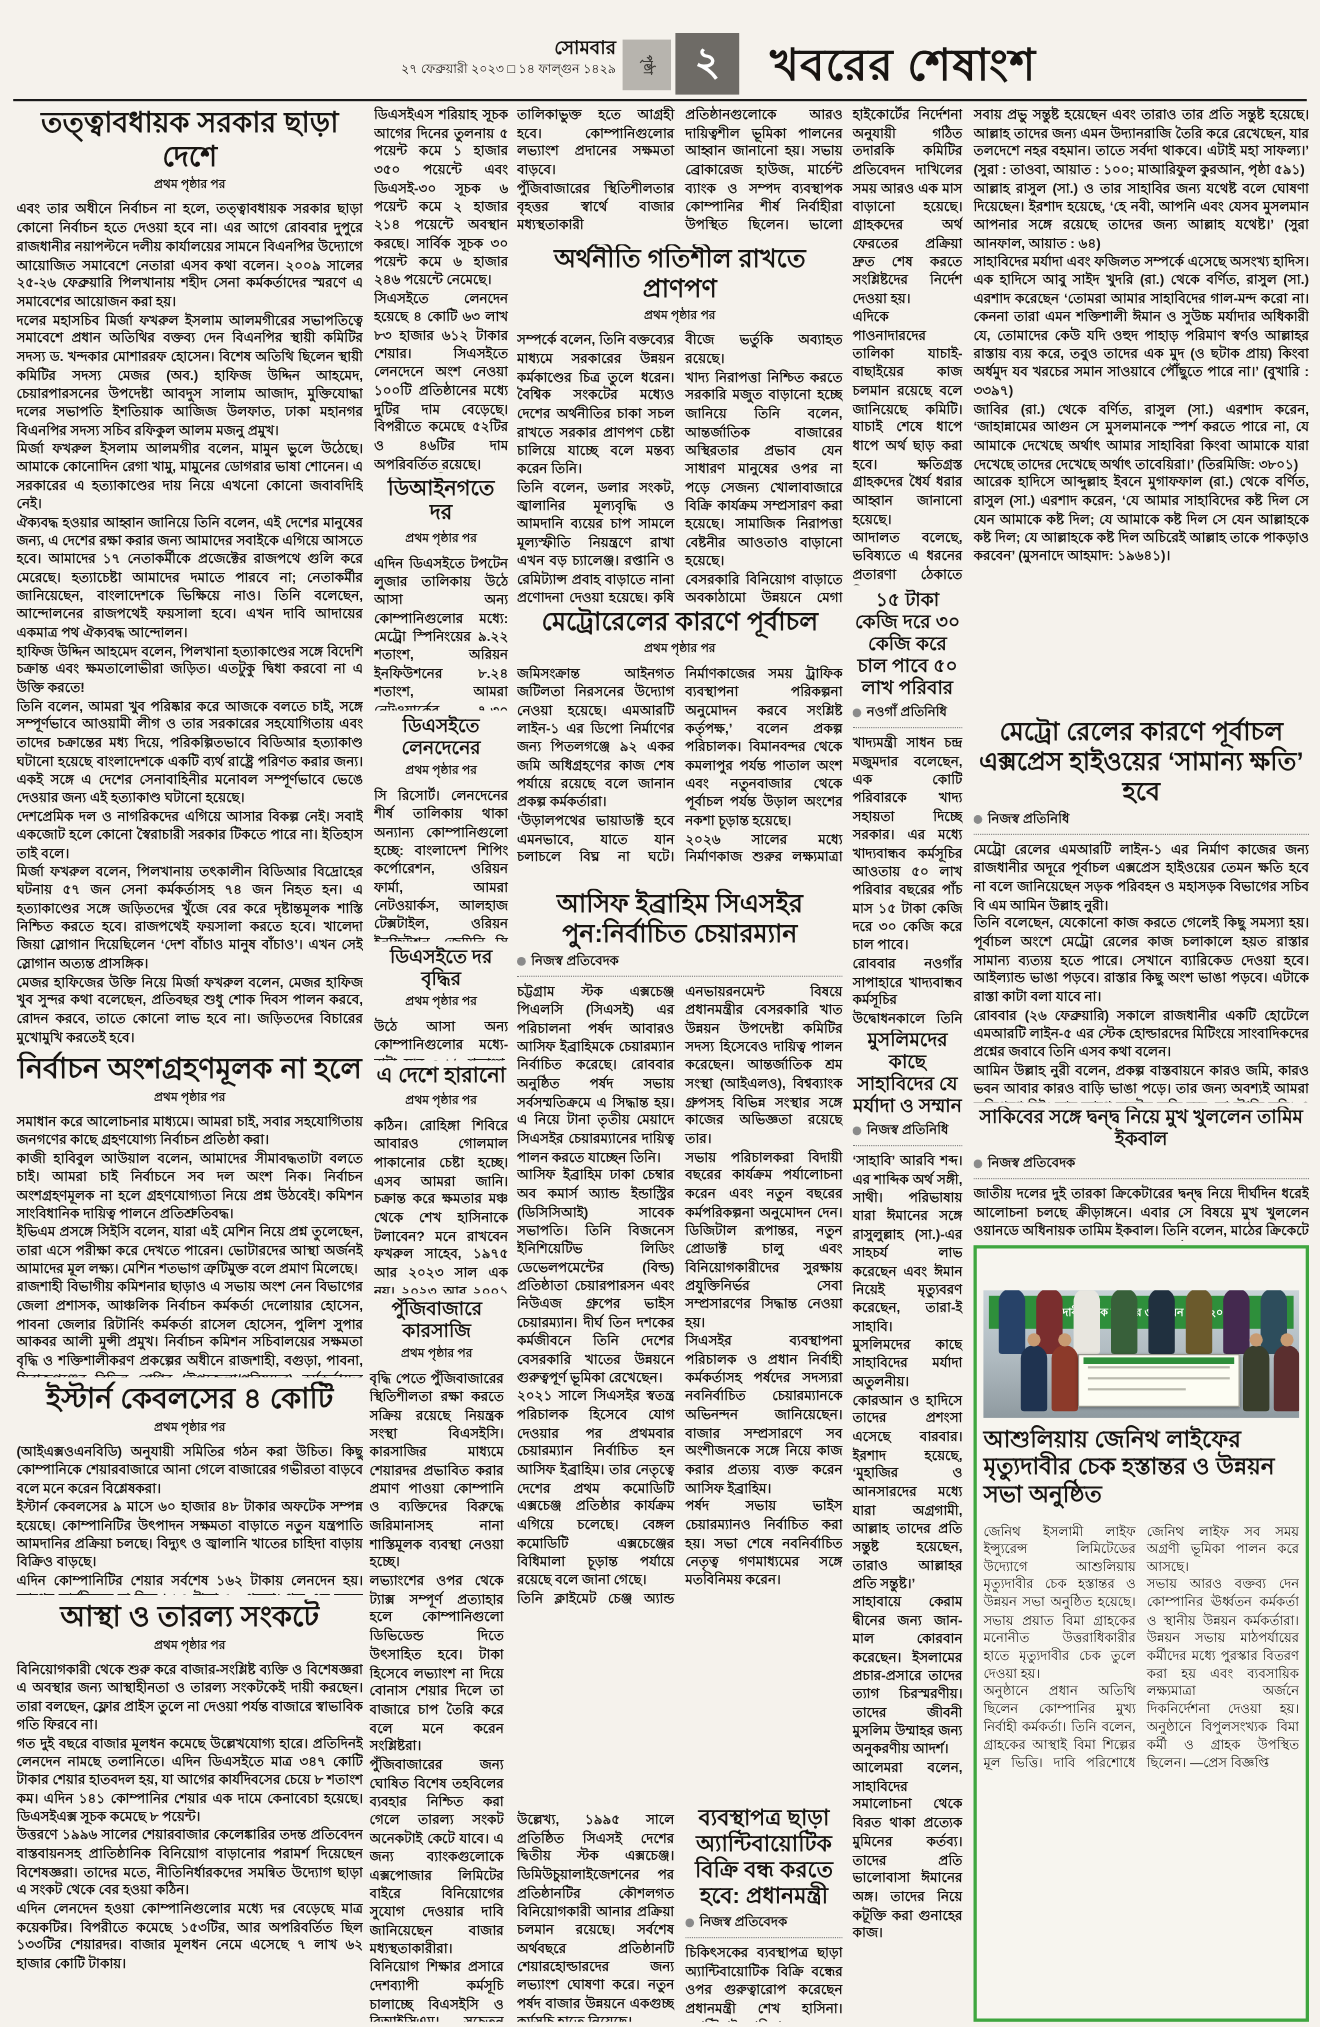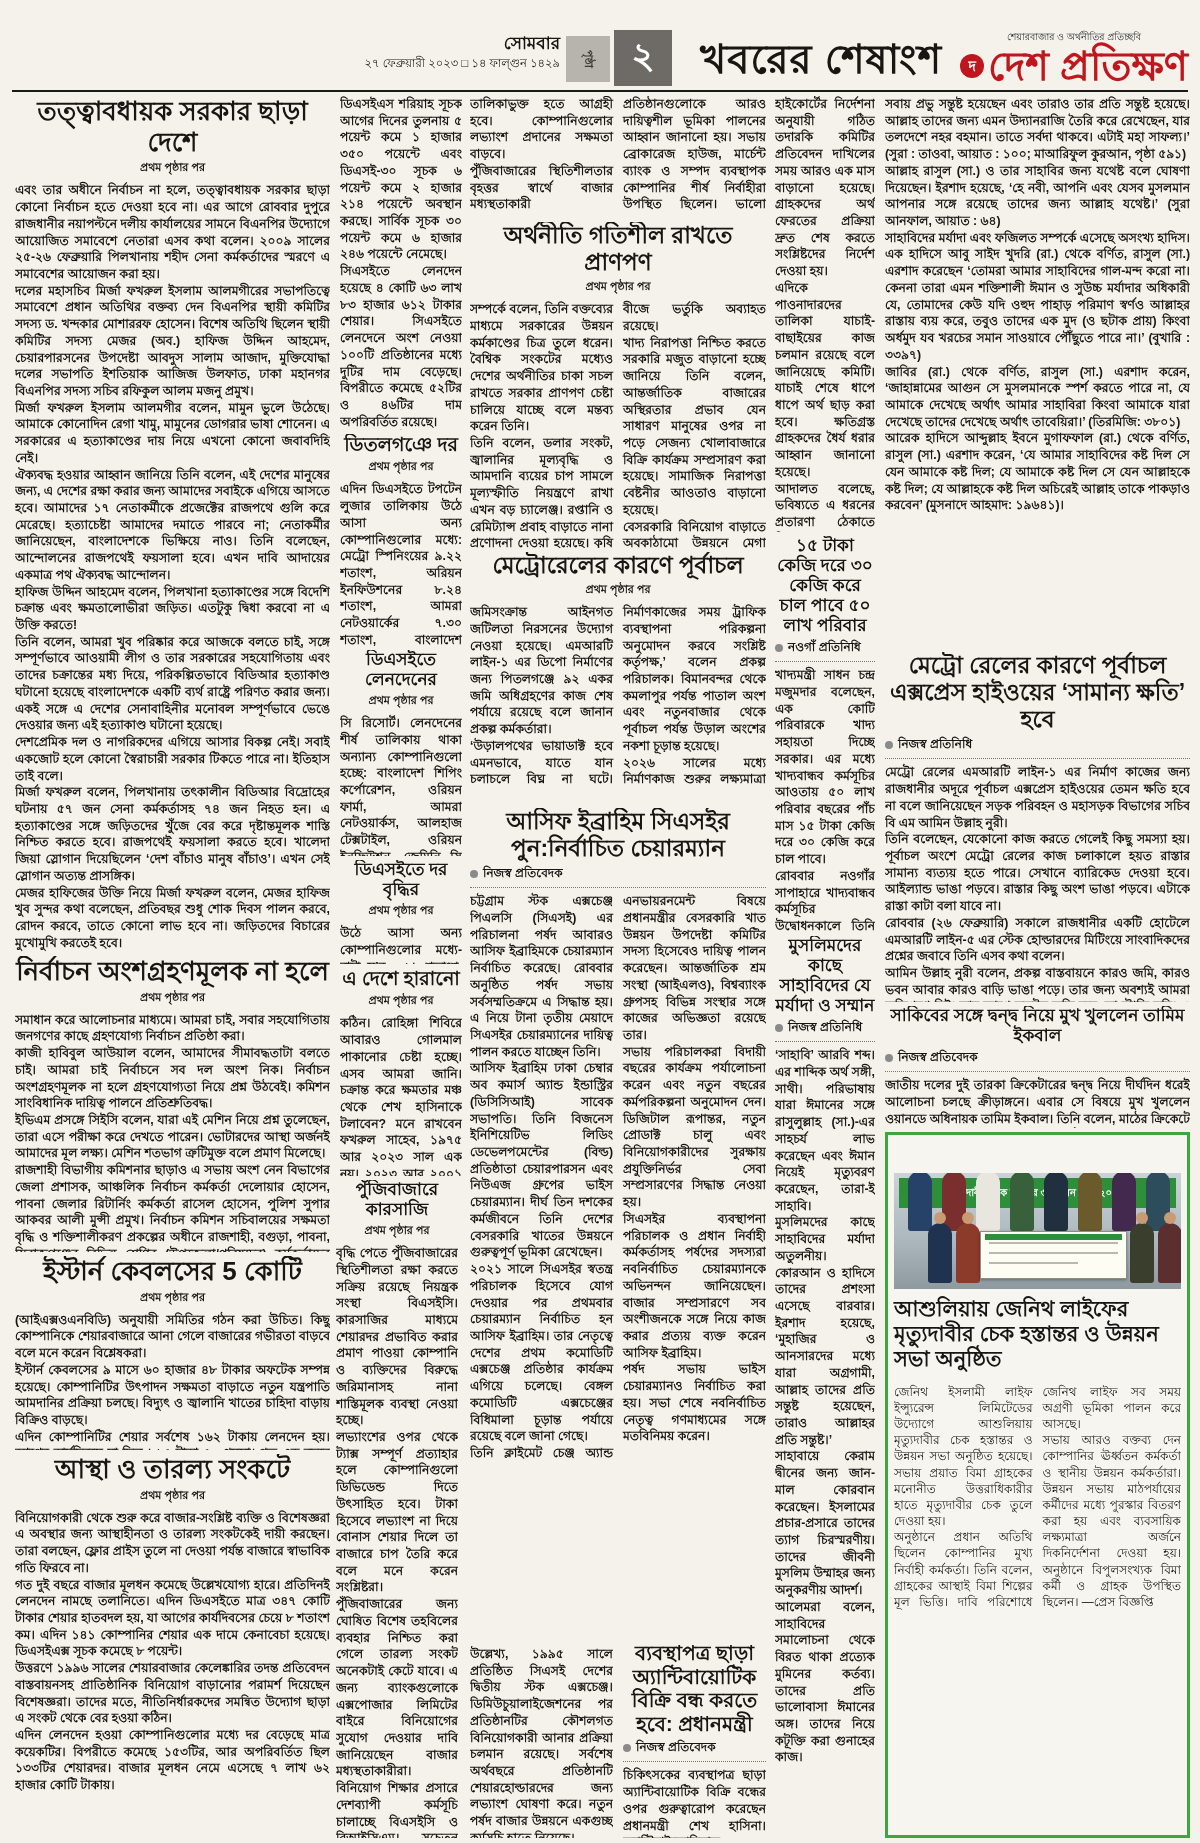--- a/index.html
+++ b/index.html
@@ -57,27 +57,20 @@
     <div class="hdr-day">সোমবার</div>
     <div class="hdr-dateline">২৭ ফেব্রুয়ারী ২০২৩ □ ১৪ ফাল্গুন ১৪২৯</div>
   </div>
   <div class="pgbox-light">
     <span>পৃষ্ঠা</span>
   </div>
   <div class="pgbox-dark">
     <span>২</span>
   </div>
   <div class="section-title">খবরের শেষাংশ</div>
-  <div class="logo-wrap">
-    <div class="logo-tagline">শেয়ারবাজার ও অর্থনীতির প্রতিচ্ছবি</div>
-    <div class="logo-title">
-      <span class="logo-emblem">দ</span>
-      <span>দেশ প্রতিক্ষণ</span>
-    </div>
-  </div>
   <div class="hdr-rule"></div>
 
   <div class="art" style="left:15px;top:96px;width:315px;height:856px;">
     <h2 class="hl hl26">তত্ত্বাবধায়ক সরকার ছাড়া দেশে</h2>
     <div class="kicker">প্রথম পৃষ্ঠার পর</div>
     <p class="body">এবং তার অধীনে নির্বাচন না হলে, তত্ত্বাবধায়ক সরকার ছাড়া কোনো নির্বাচন হতে দেওয়া হবে না। এর আগে রোববার দুপুরে রাজধানীর নয়াপল্টনে দলীয় কার্যালয়ের সামনে বিএনপির উদ্যোগে আয়োজিত সমাবেশে নেতারা এসব কথা বলেন। ২০০৯ সালের ২৫-২৬ ফেব্রুয়ারি পিলখানায় শহীদ সেনা কর্মকর্তাদের স্মরণে এ সমাবেশের আয়োজন করা হয়।
 দলের মহাসচিব মির্জা ফখরুল ইসলাম আলমগীরের সভাপতিত্বে সমাবেশে প্রধান অতিথির বক্তব্য দেন বিএনপির স্থায়ী কমিটির সদস্য ড. খন্দকার মোশাররফ হোসেন। বিশেষ অতিথি ছিলেন স্থায়ী কমিটির সদস্য মেজর (অব.) হাফিজ উদ্দিন আহমেদ, চেয়ারপারসনের উপদেষ্টা আবদুস সালাম আজাদ, মুক্তিযোদ্ধা দলের সভাপতি ইশতিয়াক আজিজ উলফাত, ঢাকা মহানগর বিএনপির সদস্য সচিব রফিকুল আলম মজনু প্রমুখ।
 মির্জা ফখরুল ইসলাম আলমগীর বলেন, মামুন ভুলে উঠেছে। আমাকে কোনোদিন রেগা খামু, মামুনের ডোগরার ভাষা শোনেন। এ সরকারের এ হত্যাকাণ্ডের দায় নিয়ে এখনো কোনো জবাবদিহি নেই।
 ঐক্যবদ্ধ হওয়ার আহ্বান জানিয়ে তিনি বলেন, এই দেশের মানুষের জন্য, এ দেশের রক্ষা করার জন্য আমাদের সবাইকে এগিয়ে আসতে হবে। আমাদের ১৭ নেতাকর্মীকে প্রজেক্টের রাজপথে গুলি করে মেরেছে। হত্যাচেষ্টা আমাদের দমাতে পারবে না; নেতাকর্মীর জানিয়েছেন, বাংলাদেশকে ভিক্ষিয়ে নাও। তিনি বলেছেন, আন্দোলনের রাজপথেই ফয়সালা হবে। এখন দাবি আদায়ের একমাত্র পথ ঐক্যবদ্ধ আন্দোলন।
 হাফিজ উদ্দিন আহমেদ বলেন, পিলখানা হত্যাকাণ্ডের সঙ্গে বিদেশি চক্রান্ত এবং ক্ষমতালোভীরা জড়িত। এতটুকু দ্বিধা করবো না এ উক্তি করতে!
@@ -90,21 +83,21 @@
   <div class="art" style="left:15px;top:956px;width:315px;height:296px;">
     <h2 class="hl hl26">নির্বাচন অংশগ্রহণমূলক না হলে</h2>
     <div class="kicker">প্রথম পৃষ্ঠার পর</div>
     <p class="body">সমাধান করে আলোচনার মাধ্যমে। আমরা চাই, সবার সহযোগিতায় জনগণের কাছে গ্রহণযোগ্য নির্বাচন প্রতিষ্ঠা করা।
 কাজী হাবিবুল আউয়াল বলেন, আমাদের সীমাবদ্ধতাটা বলতে চাই। আমরা চাই নির্বাচনে সব দল অংশ নিক। নির্বাচন অংশগ্রহণমূলক না হলে গ্রহণযোগ্যতা নিয়ে প্রশ্ন উঠবেই। কমিশন সাংবিধানিক দায়িত্ব পালনে প্রতিশ্রুতিবদ্ধ।
 ইভিএম প্রসঙ্গে সিইসি বলেন, যারা এই মেশিন নিয়ে প্রশ্ন তুলেছেন, তারা এসে পরীক্ষা করে দেখতে পারেন। ভোটারদের আস্থা অর্জনই আমাদের মূল লক্ষ্য। মেশিন শতভাগ ত্রুটিমুক্ত বলে প্রমাণ মিলেছে।
 রাজশাহী বিভাগীয় কমিশনার ছাড়াও এ সভায় অংশ নেন বিভাগের জেলা প্রশাসক, আঞ্চলিক নির্বাচন কর্মকর্তা দেলোয়ার হোসেন, পাবনা জেলার রিটার্নিং কর্মকর্তা রাসেল হোসেন, পুলিশ সুপার আকবর আলী মুন্সী প্রমুখ। নির্বাচন কমিশন সচিবালয়ের সক্ষমতা বৃদ্ধি ও শক্তিশালীকরণ প্রকল্পের অধীনে রাজশাহী, বগুড়া, পাবনা, সিরাজগঞ্জের বিভিন্ন শ্রেণির (উপজেলা/পরিষদের) কর্মকর্তাদের প্রশিক্ষণ দেওয়া হচ্ছে বলে জানান কাজী হাবিবুল আউয়াল।</p>
   </div>
 
   <div class="art" style="left:15px;top:1256px;width:315px;height:194px;">
-    <h2 class="hl hl26">ইস্টার্ন কেবলসের 5 কোটি</h2>
+    <h2 class="hl hl26">ইস্টার্ন কেবলসের ৪ কোটি</h2>
     <div class="kicker">প্রথম পৃষ্ঠার পর</div>
     <p class="body">(আইএক্সওএনবিডি) অনুযায়ী সমিতির গঠন করা উচিত। কিছু কোম্পানিকে শেয়ারবাজারে আনা গেলে বাজারের গভীরতা বাড়বে বলে মনে করেন বিশ্লেষকরা।
 ইস্টার্ন কেবলসের ৯ মাসে ৬০ হাজার ৪৮ টাকার অফটেক সম্পন্ন হয়েছে। কোম্পানিটির উৎপাদন সক্ষমতা বাড়াতে নতুন যন্ত্রপাতি আমদানির প্রক্রিয়া চলছে। বিদ্যুৎ ও জ্বালানি খাতের চাহিদা বাড়ায় বিক্রিও বাড়ছে।
 এদিন কোম্পানিটির শেয়ার সর্বশেষ ১৬২ টাকায় লেনদেন হয়। আগের কার্যদিবসে যা ছিল ১৬৫ টাকা ৫০ পয়সা। গত এক বছরে শেয়ারটির সর্বনিম্ন দর ছিল ১২৪ টাকা এবং সর্বোচ্চ ১৯৮ টাকা।</p>
   </div>
 
   <div class="art" style="left:15px;top:1454px;width:315px;height:384px;">
     <h2 class="hl hl26">আস্থা ও তারল্য সংকটে</h2>
     <div class="kicker">প্রথম পৃষ্ঠার পর</div>
     <p class="body">বিনিয়োগকারী থেকে শুরু করে বাজার-সংশ্লিষ্ট ব্যক্তি ও বিশেষজ্ঞরা এ অবস্থার জন্য আস্থাহীনতা ও তারল্য সংকটকেই দায়ী করছেন। তারা বলছেন, ফ্লোর প্রাইস তুলে না দেওয়া পর্যন্ত বাজারে স্বাভাবিক গতি ফিরবে না।
@@ -113,21 +106,21 @@
 এদিন লেনদেন হওয়া কোম্পানিগুলোর মধ্যে দর বেড়েছে মাত্র কয়েকটির। বিপরীতে কমেছে ১৫৩টির, আর অপরিবর্তিত ছিল ১৩৩টির শেয়ারদর। বাজার মূলধন নেমে এসেছে ৭ লাখ ৬২ হাজার কোটি টাকায়।</p>
   </div>
 
   <div class="art" style="left:340px;top:96px;width:122px;height:334px;">
     <p class="body">ডিএসইএস শরিয়াহ সূচক আগের দিনের তুলনায় ৫ পয়েন্ট কমে ১ হাজার ৩৫০ পয়েন্টে এবং ডিএসই-৩০ সূচক ৬ পয়েন্ট কমে ২ হাজার ২১৪ পয়েন্টে অবস্থান করছে। সার্বিক সূচক ৩০ পয়েন্ট কমে ৬ হাজার ২৪৬ পয়েন্টে নেমেছে।
 সিএসইতে লেনদেন হয়েছে ৪ কোটি ৬৩ লাখ ৮৩ হাজার ৬১২ টাকার শেয়ার। সিএসইতে লেনদেনে অংশ নেওয়া ১০০টি প্রতিষ্ঠানের মধ্যে দুটির দাম বেড়েছে। বিপরীতে কমেছে ৫২টির ও ৪৬টির দাম অপরিবর্তিত রয়েছে।
 বিনিয়োগকারীদের অংশগ্রহণ কমে যাওয়ায় লেনদেনেও ভাটা পড়েছে। বিশ্লেষকরা বলছেন, বাজারে আস্থা না ফেরা পর্যন্ত সূচকের এ ওঠানামা চলতেই থাকবে।</p>
   </div>
 
   <div class="art" style="left:340px;top:434px;width:122px;height:212px;">
-    <h2 class="hl hl19">ডিতলগঞে দর</h2>
+    <h2 class="hl hl19">ডিআইনগতে দর</h2>
     <div class="kicker">প্রথম পৃষ্ঠার পর</div>
     <p class="body">এদিন ডিএসইতে টপটেন লুজার তালিকায় উঠে আসা অন্য কোম্পানিগুলোর মধ্যে: মেট্রো স্পিনিংয়ের ৯.২২ শতাংশ, অরিয়ন ইনফিউশনের ৮.২৪ শতাংশ, আমরা নেটওয়ার্কের ৭.৩০ শতাংশ, বাংলাদেশ জেনারেল ইন্স্যুরেন্সের ৭.০৪ শতাংশ, জেনেক্স ইনফোসিসের ৭.০০ শতাংশ, নাভানা ফার্মা’র ৬.০০ শতাংশ, বাংলাদেশ শিপিং কর্পোরেশনের ৫.৫৯ শতাংশ, মেঘনা লাইফ ইন্স্যুরেন্সের ৫.৫৪ শতাংশ এবং মনোস্পুল পেপার ৫.৫৪ শতাংশ শেয়ার দর কমেছে।</p>
   </div>
 
   <div class="art" style="left:340px;top:650px;width:122px;height:206px;">
     <h2 class="hl hl17">ডিএসইতে লেনদেনের</h2>
     <div class="kicker">প্রথম পৃষ্ঠার পর</div>
     <p class="body">সি রিসোর্ট। লেনদেনের শীর্ষ তালিকায় থাকা অন্যান্য কোম্পানিগুলো হচ্ছে: বাংলাদেশ শিপিং কর্পোরেশন, ওরিয়ন ফার্মা, আমরা নেটওয়ার্কস, আলহাজ টেক্সটাইল, ওরিয়ন ইনফিউশন, জেমিনি সি ফুড এবং ইস্টার্ন হাউজিং লিমিটেড। গতকাল ডিএসইতে লেনদেন হয়েছে ২৯০টি কোম্পানির। এর মধ্যে দর বেড়েছে ৪টির, কমেছে ১৫৩টির এবং অপরিবর্তিত রয়েছে ১৩৩টির।</p>
   </div>
 

